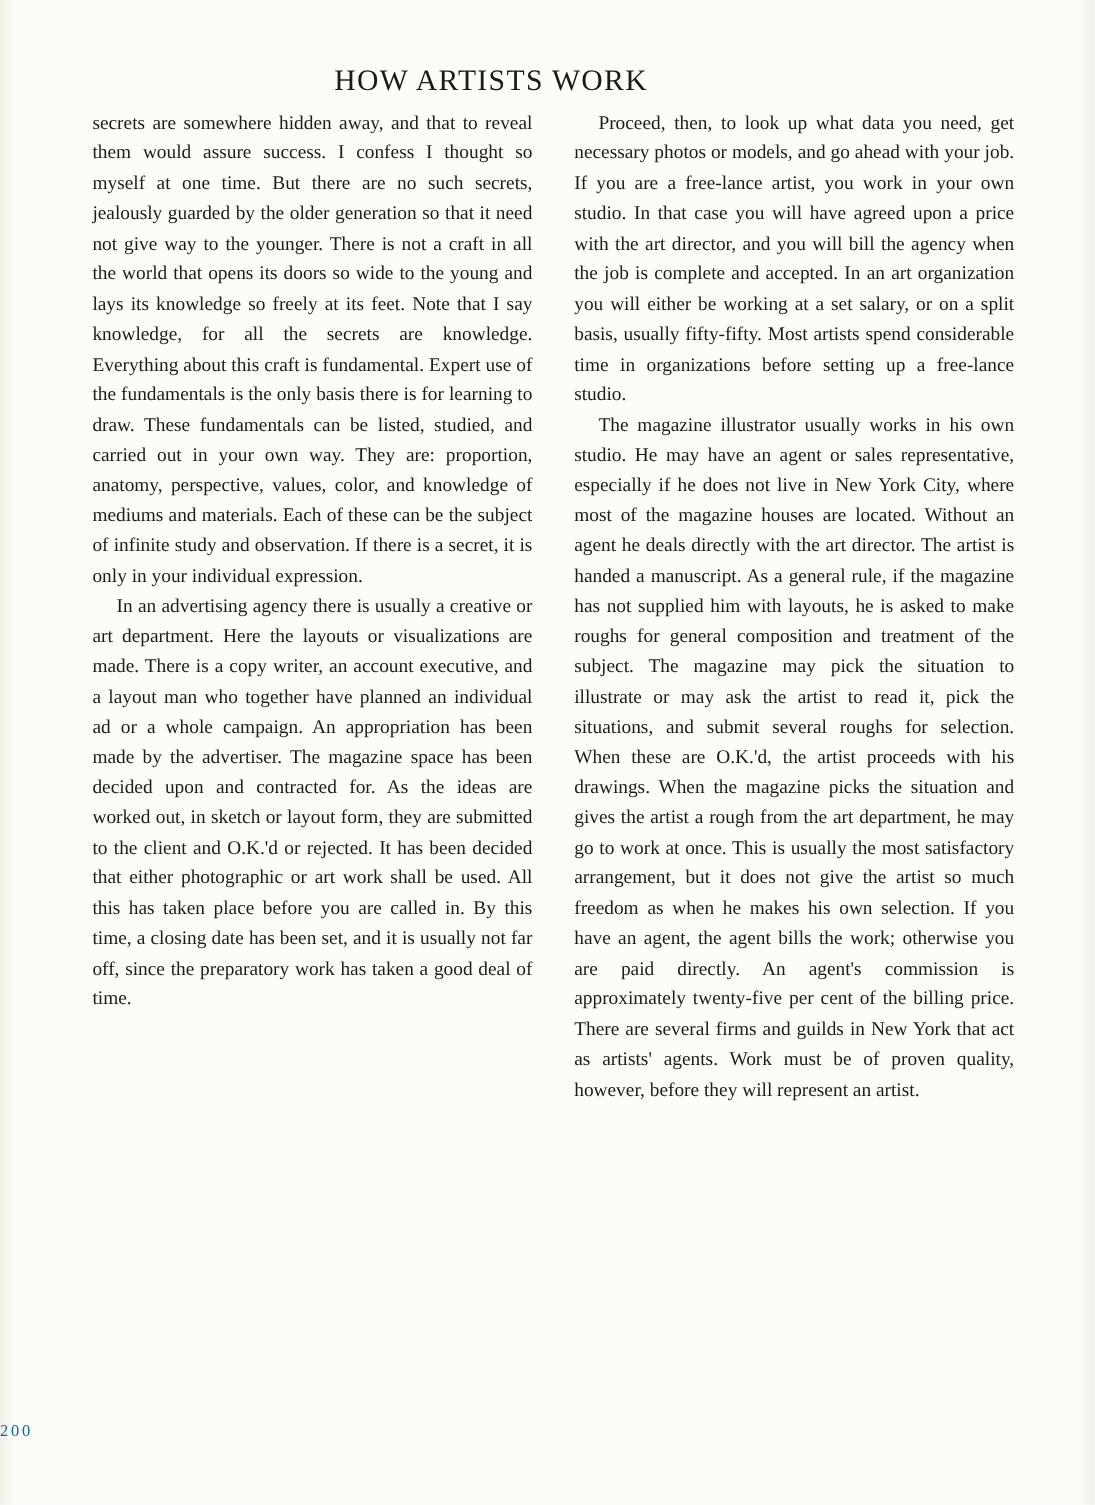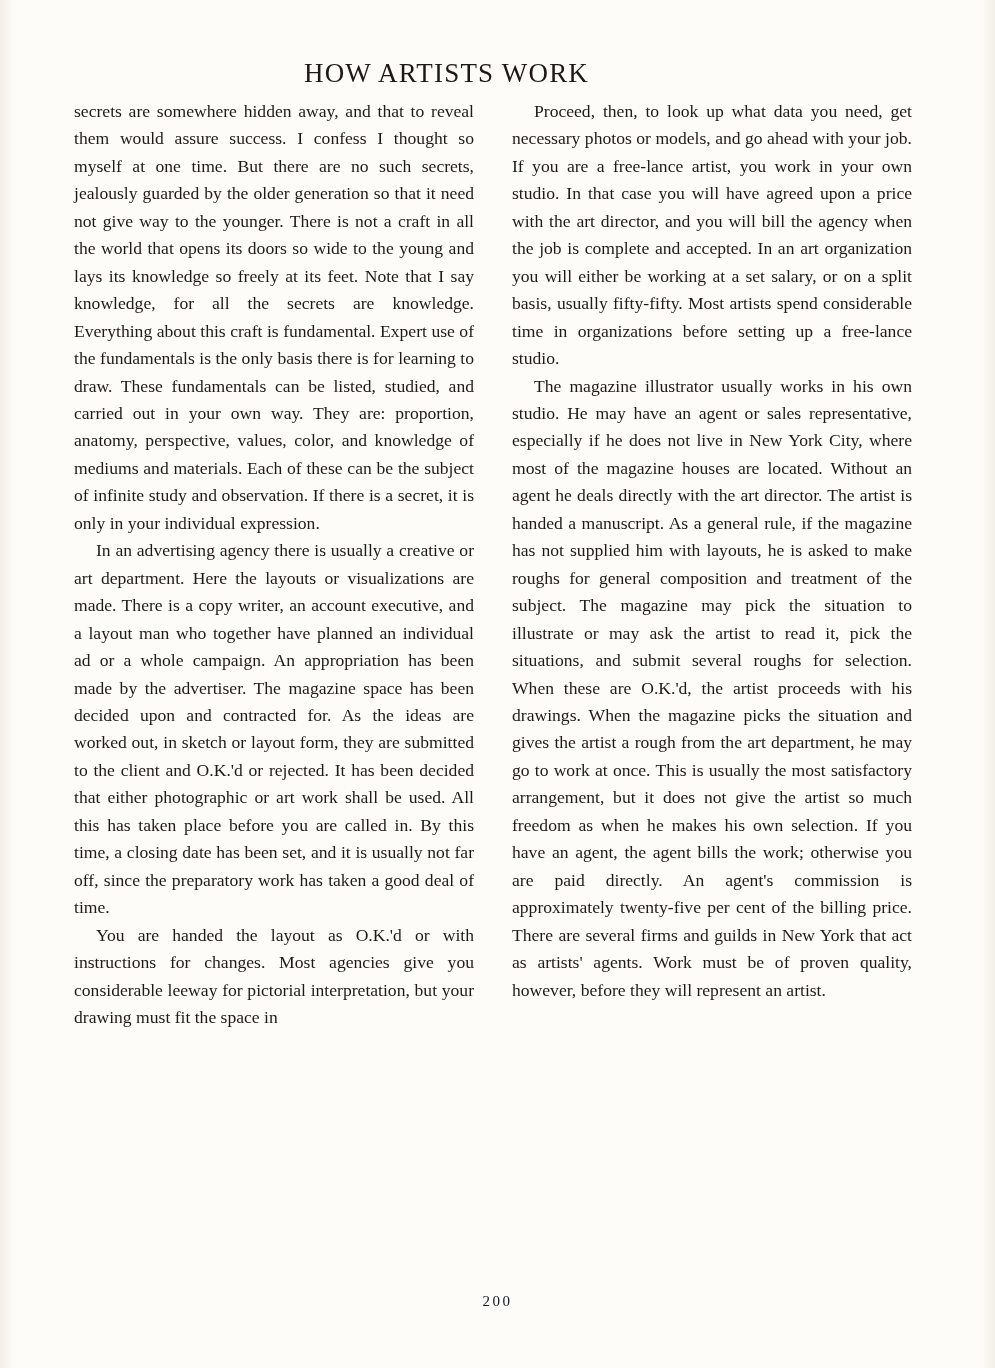--- a/index.html
+++ b/index.html
@@ -30,21 +30,21 @@
     text-align: center;
     font-size: 27px;
     letter-spacing: 1.2px;
     font-weight: 400;
     color: #1d1a16;
     font-family: "Liberation Serif", "DejaVu Serif", serif;
   }
   .columns {
     position: absolute;
     top: 98px;
-    left: 74px;
+    left: 84px;
     width: 838px;
     height: 1180px;
     display: flex;
     flex-direction: row;
     justify-content: space-between;
   }
   .col {
     width: 400px;
   }
   .col p {
@@ -57,24 +57,23 @@
     hyphens: none;
   }
   .col p.indent {
     text-indent: 22px;
   }
   .page-number {
     position: absolute;
     bottom: 58px;
     left: 0;
     width: 995px;
-    text-align: center;
     font-size: 15px;
     letter-spacing: 2.5px;
-    color: #0f172a;
+    color: #0369a1;
   }
   
   .paper-edge-left {
     position: absolute;
     left: 0; top: 0; width: 14px; height: 1368px;
     background: linear-gradient(to right, #f2efe8, #fdfcf9);
     pointer-events: none;
   }
   .paper-edge-right {
     position: absolute;
@@ -91,21 +90,20 @@
   <div class="paper-edge-left"></div>
   <div class="paper-edge-right"></div>
 
   <div class="page-header">HOW ARTISTS WORK</div>
 
   <div class="columns">
 
     <div class="col">
       <p>secrets are somewhere hidden away, and that to reveal them would assure success. I confess I thought so myself at one time. But there are no such secrets, jealously guarded by the older generation so that it need not give way to the younger. There is not a craft in all the world that opens its doors so wide to the young and lays its knowledge so freely at its feet. Note that I say knowledge, for all the secrets are knowledge. Everything about this craft is fundamental. Expert use of the fundamentals is the only basis there is for learning to draw. These fundamentals can be listed, studied, and carried out in your own way. They are: proportion, anatomy, perspective, values, color, and knowledge of mediums and materials. Each of these can be the subject of infinite study and observation. If there is a secret, it is only in your individual expression.</p>
       <p class="indent">In an advertising agency there is usually a creative or art department. Here the layouts or visualizations are made. There is a copy writer, an account executive, and a layout man who together have planned an individual ad or a whole campaign. An appropriation has been made by the advertiser. The magazine space has been decided upon and contracted for. As the ideas are worked out, in sketch or layout form, they are submitted to the client and O.K.'d or rejected. It has been decided that either photographic or art work shall be used. All this has taken place before you are called in. By this time, a closing date has been set, and it is usually not far off, since the preparatory work has taken a good deal of time.</p>
-      <p class="indent">You are handed the layout as O.K.'d or with instructions for changes. Most agencies give you considerable leeway for pictorial interpretation, but your drawing must fit the space in</p>
     </div>
 
     <div class="col">
       <p class="indent">Proceed, then, to look up what data you need, get necessary photos or models, and go ahead with your job. If you are a free-lance artist, you work in your own studio. In that case you will have agreed upon a price with the art director, and you will bill the agency when the job is complete and accepted. In an art organization you will either be working at a set salary, or on a split basis, usually fifty-fifty. Most artists spend considerable time in organizations before setting up a free-lance studio.</p>
       <p class="indent">The magazine illustrator usually works in his own studio. He may have an agent or sales representative, especially if he does not live in New York City, where most of the magazine houses are located. Without an agent he deals directly with the art director. The artist is handed a manuscript. As a general rule, if the magazine has not supplied him with layouts, he is asked to make roughs for general composition and treatment of the subject. The magazine may pick the situation to illustrate or may ask the artist to read it, pick the situations, and submit several roughs for selection. When these are O.K.'d, the artist proceeds with his drawings. When the magazine picks the situation and gives the artist a rough from the art department, he may go to work at once. This is usually the most satisfactory arrangement, but it does not give the artist so much freedom as when he makes his own selection. If you have an agent, the agent bills the work; otherwise you are paid directly. An agent's commission is approximately twenty-five per cent of the billing price. There are several firms and guilds in New York that act as artists' agents. Work must be of proven quality, however, before they will represent an artist.</p>
     </div>
 
   </div>
 
   <div class="page-number">200</div>

